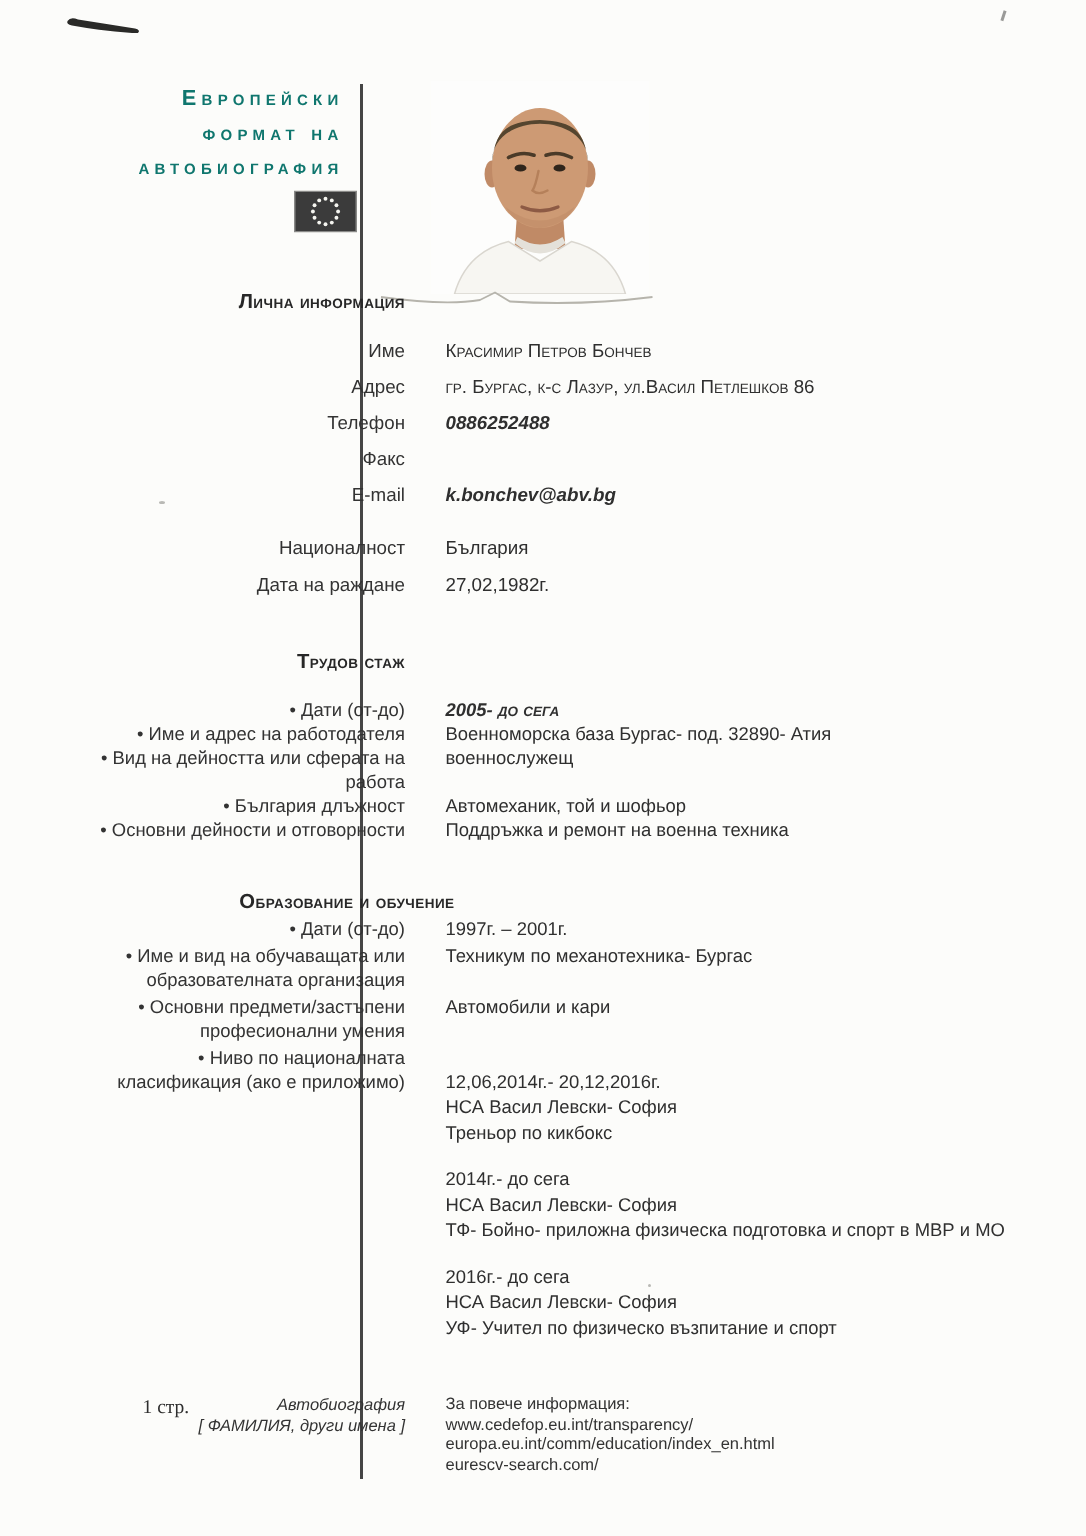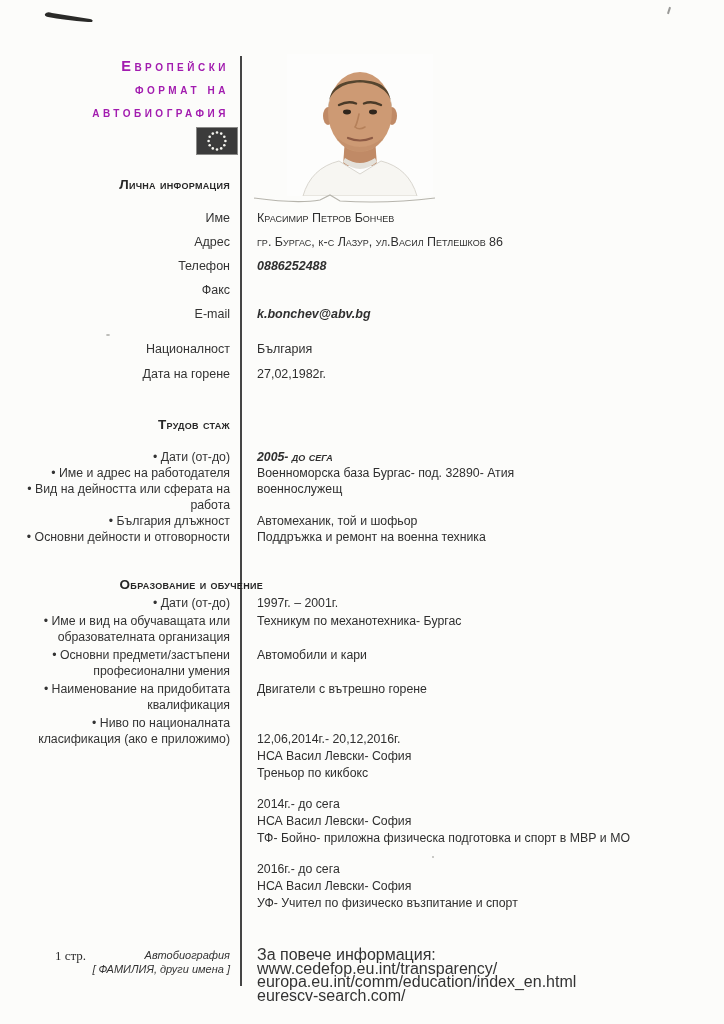--- a/index.html
+++ b/index.html
@@ -17,28 +17,28 @@
   .tick-mark  { position:absolute; left:668px; top:7px; width:2px; height:7px; background:#9a9a98; transform:rotate(18deg); }
   .speck { position:absolute; width:3px; height:3px; border-radius:50%; background:#b9b9b5; }
   .speck.s1 { left:106px; top:334px; width:4px; height:2px; }
   .speck.s2 { left:377px; top:110px; }
   .speck.s3 { left:432px; top:856px; width:2px; height:2px; }
 
   
   .cv-title {
     position:absolute; top:55px; left:0; width:229px; text-align:right;
     font-weight:bold; font-variant:small-caps; font-size:14.5px;
-    letter-spacing:3.5px; line-height:23px; color:#a21caf;
+    letter-spacing:3.5px; line-height:23px; color:#0f766e;
   }
   .eu-flag { position:absolute; left:196px; top:127px; }
   .photo { position:absolute; left:287px; top:54px; width:146px; height:142px; }
   .photo-crease { position:absolute; left:252px; top:192px; }
 
   
-  .content { position:absolute; top:176px; left:0; width:672px; }
+  .content { position:absolute; top:192px; left:0; width:672px;padding-left:40px; }
   .row { display:flex; align-items:flex-start; }
   .lbl {
     width:241px; text-align:right; padding-right:11px;
     font-size:12.5px; line-height:17px; color:#333; white-space:pre-line;
   }
   .val { flex:1; padding-left:16px; font-size:12.5px; line-height:17px; color:#2f2f2f; max-width:470px; }
   .heading { font-weight:bold; font-variant:small-caps; font-size:13.5px; letter-spacing:.3px; color:#272727; }
   .sc { font-variant:small-caps; }
   .b  { font-weight:bold;font-style:italic; }
 
@@ -53,21 +53,21 @@
   .edu .lbl, .edu .val { line-height:16px; font-size:12.3px; }
   .edu .val.shifted { margin-top:16px; line-height:17px; }
   .entry-line { line-height:17px; }
   .entry-gap { margin-top:14px; }
 
   
   .footer { display:flex; margin-top:36px; align-items:flex-start; }
   .footer-left { width:241px; display:flex; justify-content:space-between; padding:0 11px 0 55px; }
   .page-num { font-family:"Liberation Serif", serif; font-size:13px; color:#2e2e2e; }
   .doc-label-block { text-align:right; font-style:italic; font-size:11px; line-height:14px; color:#333; }
-  .footer-right { flex:1; padding-left:16px; font-size:16px; line-height:13.5px; color:#333; }
+  .footer-right { flex:1; padding-left:16px; font-size:11px; line-height:13.5px; color:#333; }
 </style>
 </head>
 <body>
 
 <div class="page">
 
   <svg class="ink-stroke" width="52" height="16" viewBox="0 0 52 16">
     <path d="M1,4 Q3,1 8,3 L46,9 Q50,10 48,12 L44,12 Q20,10 4,7 Q0,6 1,4 Z" fill="#2a2a28"></path>
   </svg>
   <div class="tick-mark"></div>
@@ -158,21 +158,21 @@
       </div>
       <div class="row">
         <div class="lbl">E-mail</div>
         <div class="val b">k.bonchev@abv.bg</div>
       </div>
       <div class="row gap-nat">
         <div class="lbl">Националност</div>
         <div class="val">България</div>
       </div>
       <div class="row gap-dob">
-        <div class="lbl">Дата на горене</div>
+        <div class="lbl">Дата на раждане</div>
         <div class="val">27,02,1982г.</div>
       </div>
     </div>
 
     <div class="work">
       <div class="row sec-head-work">
         <div class="lbl"><span class="heading">Трудов стаж</span></div>
         <div class="val"></div>
       </div>
       <div class="row">
@@ -209,25 +209,20 @@
       </div>
       <div class="row">
         <div class="lbl">• Име и вид на обучаващата или
 образователната организация</div>
         <div class="val">Техникум по механотехника- Бургас</div>
       </div>
       <div class="row">
         <div class="lbl">• Основни предмети/застъпени
 професионални умения</div>
         <div class="val">Автомобили и кари</div>
-      </div>
-      <div class="row">
-        <div class="lbl">• Наименование на придобитата
-квалификация</div>
-        <div class="val">Двигатели с вътрешно горене</div>
       </div>
       <div class="row">
         <div class="lbl">• Ниво по националната
 класификация (ако е приложимо)</div>
         <div class="val shifted">
           <div class="entry-line">12,06,2014г.- 20,12,2016г.</div>
           <div class="entry-line">НСА Васил Левски- София</div>
           <div class="entry-line">Треньор по кикбокс</div>
         </div>
       </div>

